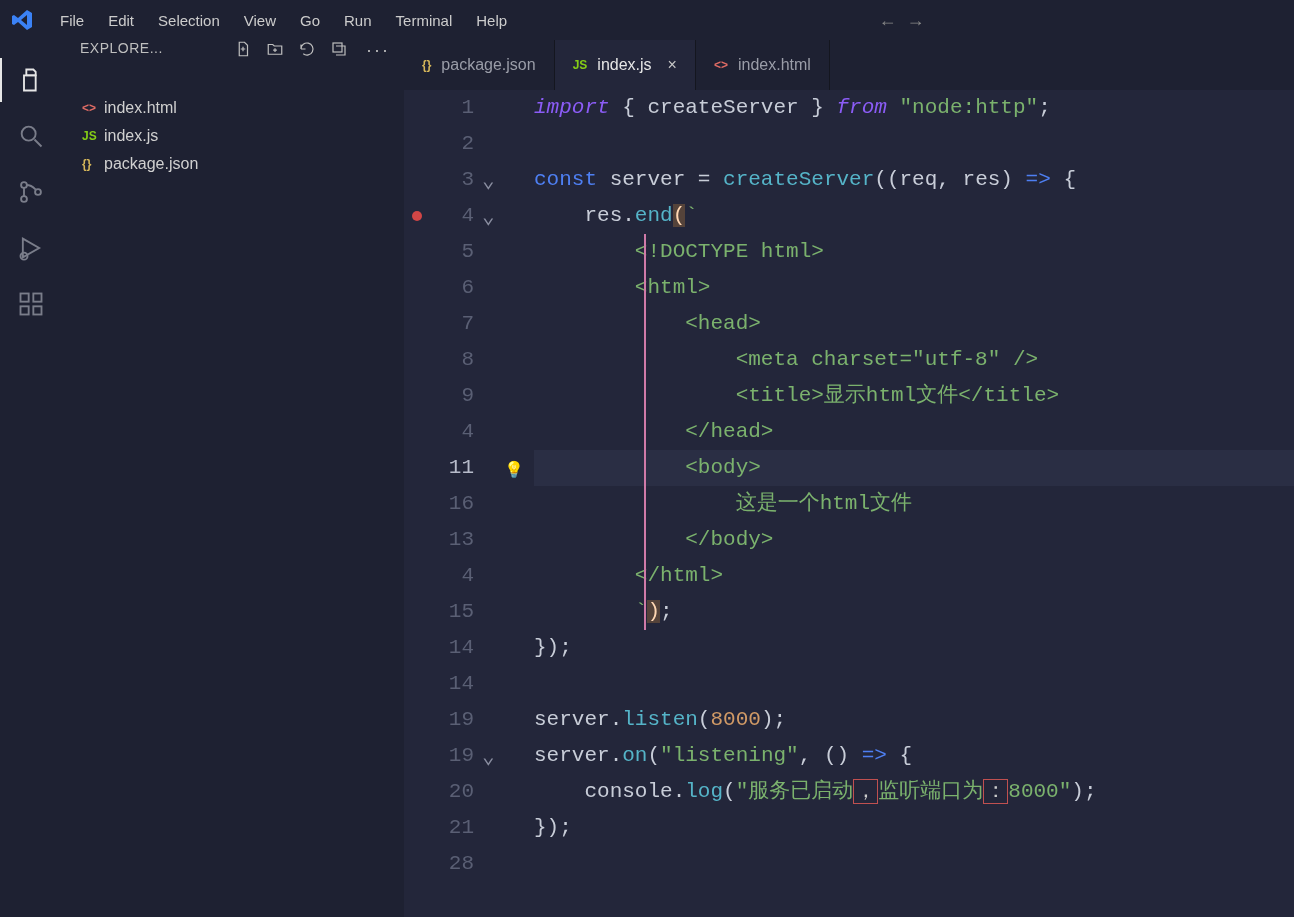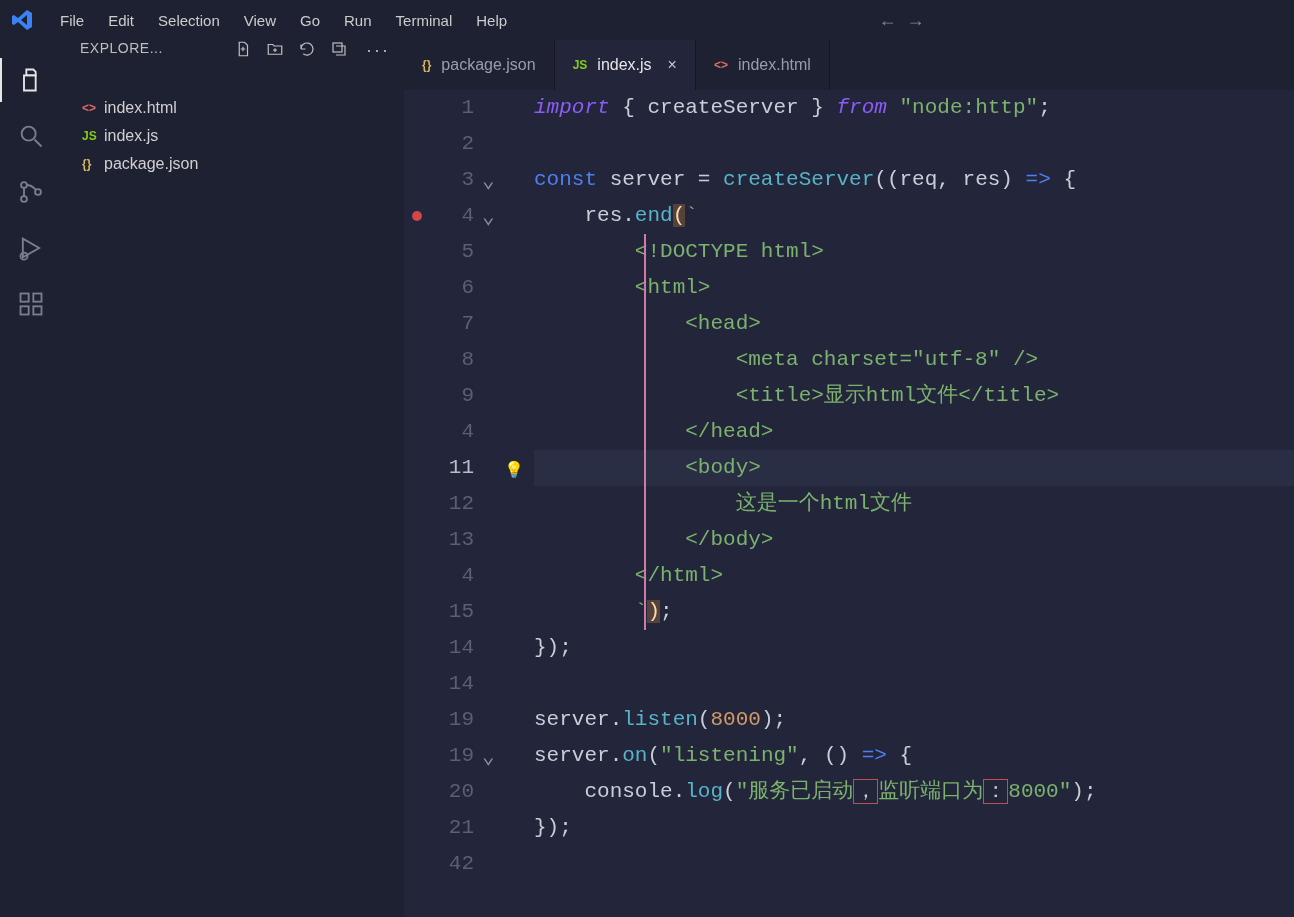--- a/index.html
+++ b/index.html
@@ -228,31 +228,31 @@
             <div class="ln">2</div>
             <div class="ln">3</div>
             <div class="ln">4</div>
             <div class="ln">5</div>
             <div class="ln">6</div>
             <div class="ln">7</div>
             <div class="ln">8</div>
             <div class="ln">9</div>
             <div class="ln">4</div>
             <div class="ln current">11</div>
-            <div class="ln">12</div>
+            <div class="ln">16</div>
             <div class="ln">13</div>
             <div class="ln">4</div>
             <div class="ln">15</div>
             <div class="ln">14</div>
             <div class="ln">14</div>
             <div class="ln">19</div>
             <div class="ln">19</div>
             <div class="ln">20</div>
             <div class="ln">21</div>
-            <div class="ln">42</div>
+            <div class="ln">28</div>
           </div>
           <div class="fold-col">
             <div style="height: 36px;"></div>
             <div style="height: 36px;"></div>
             <div style="height: 36px;"><span class="chev">⌄</span></div>
             <div style="height: 36px;"><span class="chev">⌄</span></div>
             <div style="height: 36px;"></div>
             <div style="height: 36px;"></div>
             <div style="height: 36px;"></div>
             <div style="height: 36px;"></div>

